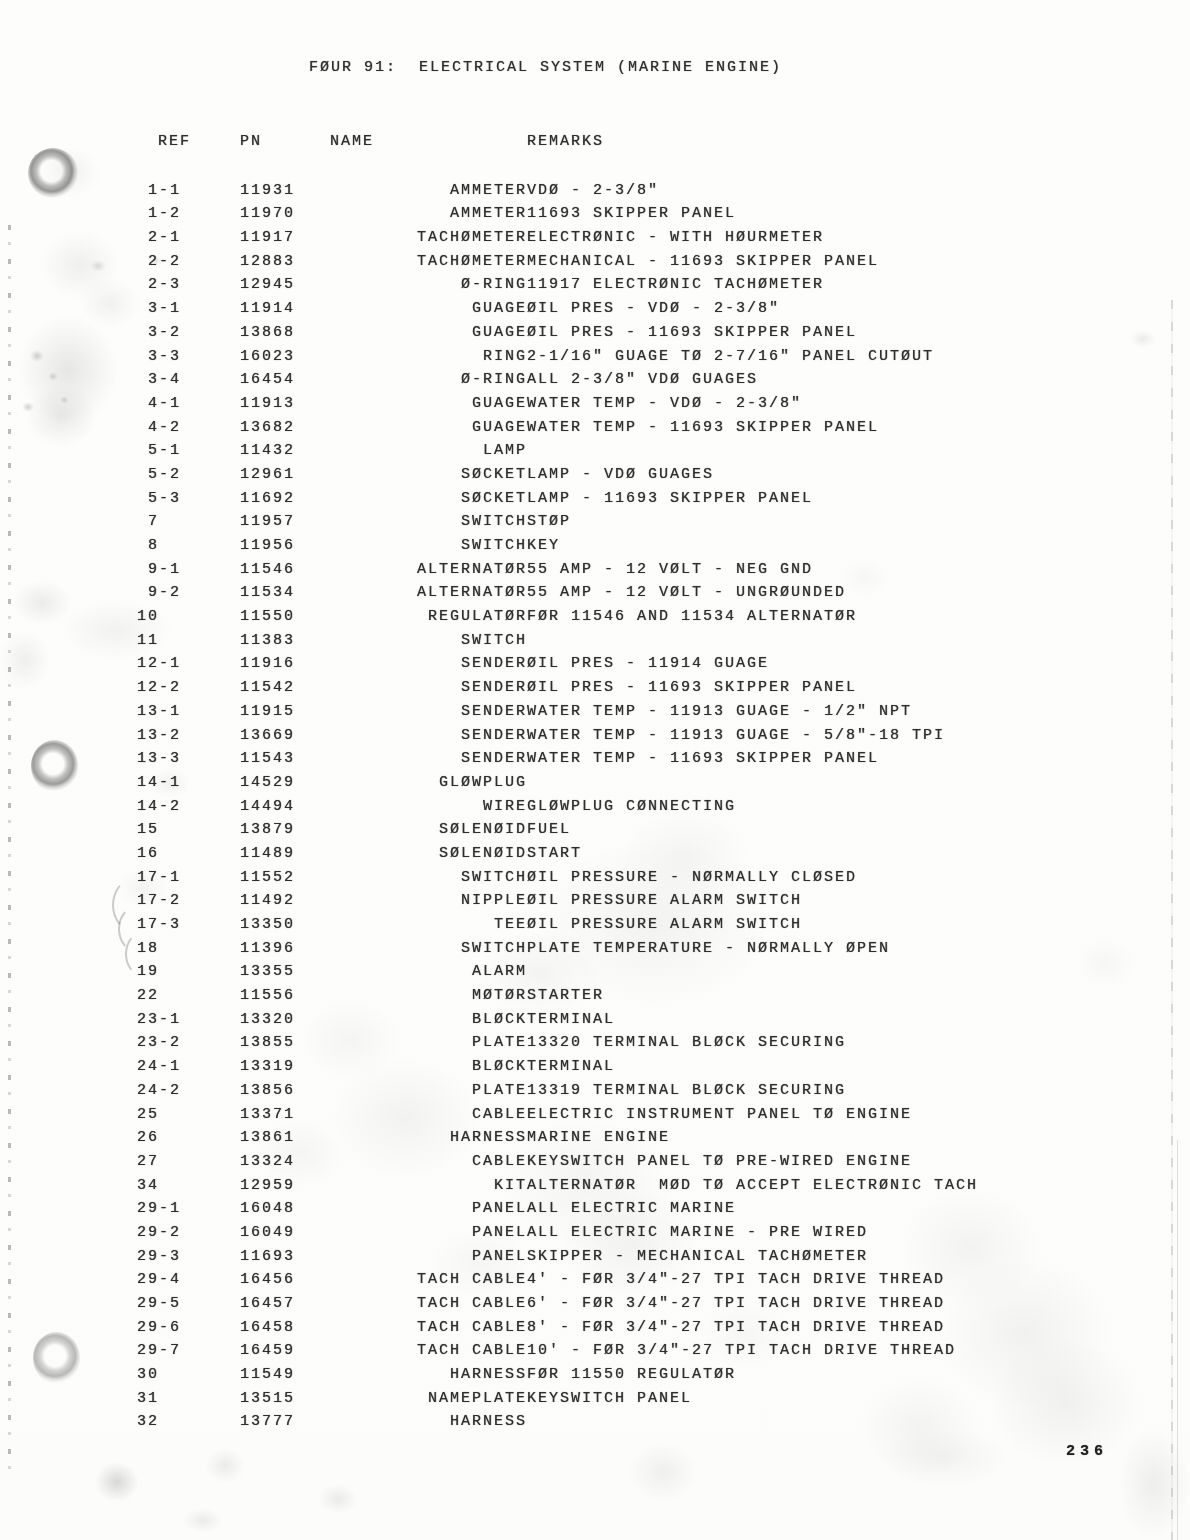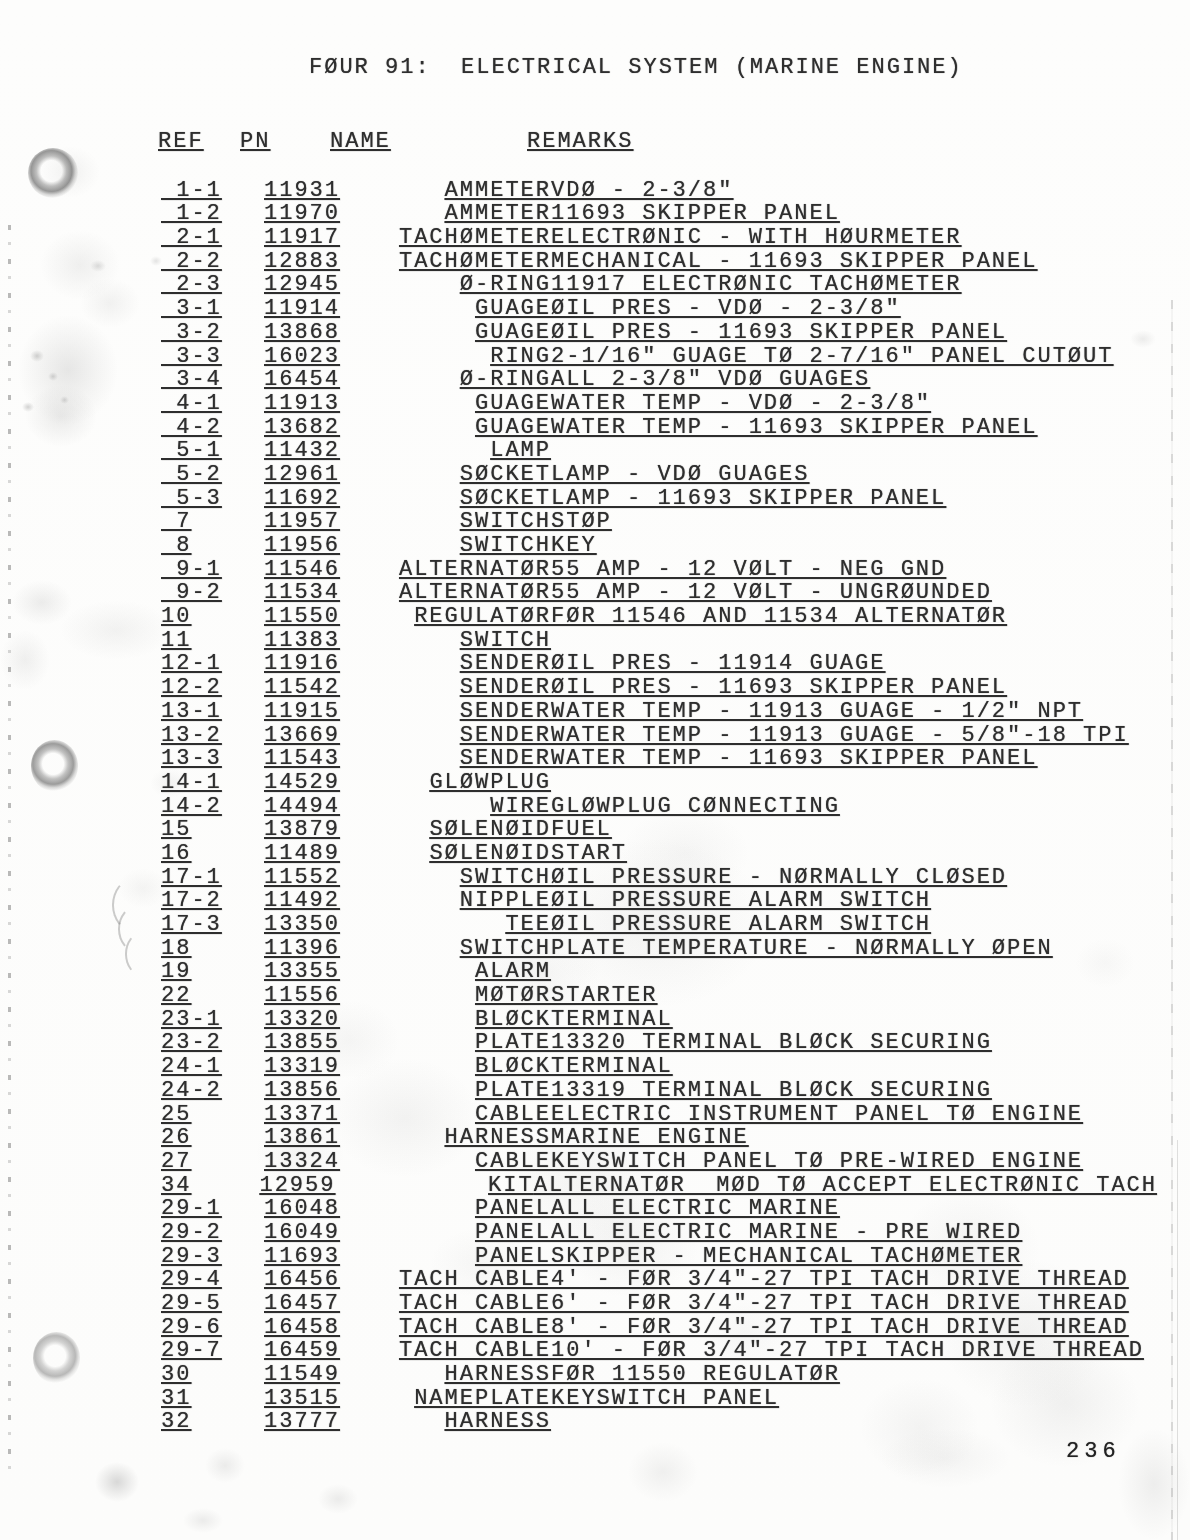--- a/index.html
+++ b/index.html
@@ -11,42 +11,42 @@
   }
   .page{
     position:relative;width:1190px;height:1540px;
     background:linear-gradient(180deg,#fdfdfc 0%,#fcfcfb 100%);
   }
   
   .doc-text{
     color:#2e2e2e;
     text-shadow:0 0 1px rgba(60,60,60,.65), 0.4px 0.4px 0 rgba(60,60,60,.25);
     letter-spacing:2px;
-    font-size:22px;
+    font-size:15px;
   }
   .title{
     position:absolute;left:309px;top:53px;height:30px;line-height:30px;
     white-space:pre;
   }
   .table-wrap{
     position:absolute;left:137px;top:130px;width:1020px;
   }
-  .tr{display:flex;height:23.7px;line-height:23.7px;text-decoration:underline;}
+  .tr{display:flex;height:23.7px;line-height:23.7px;}
   .header-row{margin-bottom:25px;}
   .cell{display:block;white-space:pre;overflow:visible;}
-  .c-ref{width:103px;margin-left:24px;}
+  .c-ref{width:103px;}
   .c-pn{width:90px;}
   .c-name{width:197px;text-align:right;}
   .c-rem{flex:1 0 auto;}
   .h-ref{width:103px;padding-left:21px;box-sizing:border-box;}
   .h-pn{width:90px;}
   .h-name{width:197px;}
   .page-number{
     position:absolute;left:1066px;top:1438px;height:28px;line-height:28px;
-    font-weight:normal;letter-spacing:5px;color:#222;text-align:right;
+    font-weight:bold;letter-spacing:5px;color:#222;text-align:right;
   }
   
   .stains{position:absolute;inset:0;pointer-events:none;}
   .stain{
     position:absolute;border-radius:50%;
     background:radial-gradient(closest-side, rgba(95,95,95,.55), rgba(120,120,120,.28) 55%, rgba(140,140,140,0) 100%);
   }
   .punch{
     position:absolute;border-radius:50%;
     background:radial-gradient(circle at 47% 46%,

